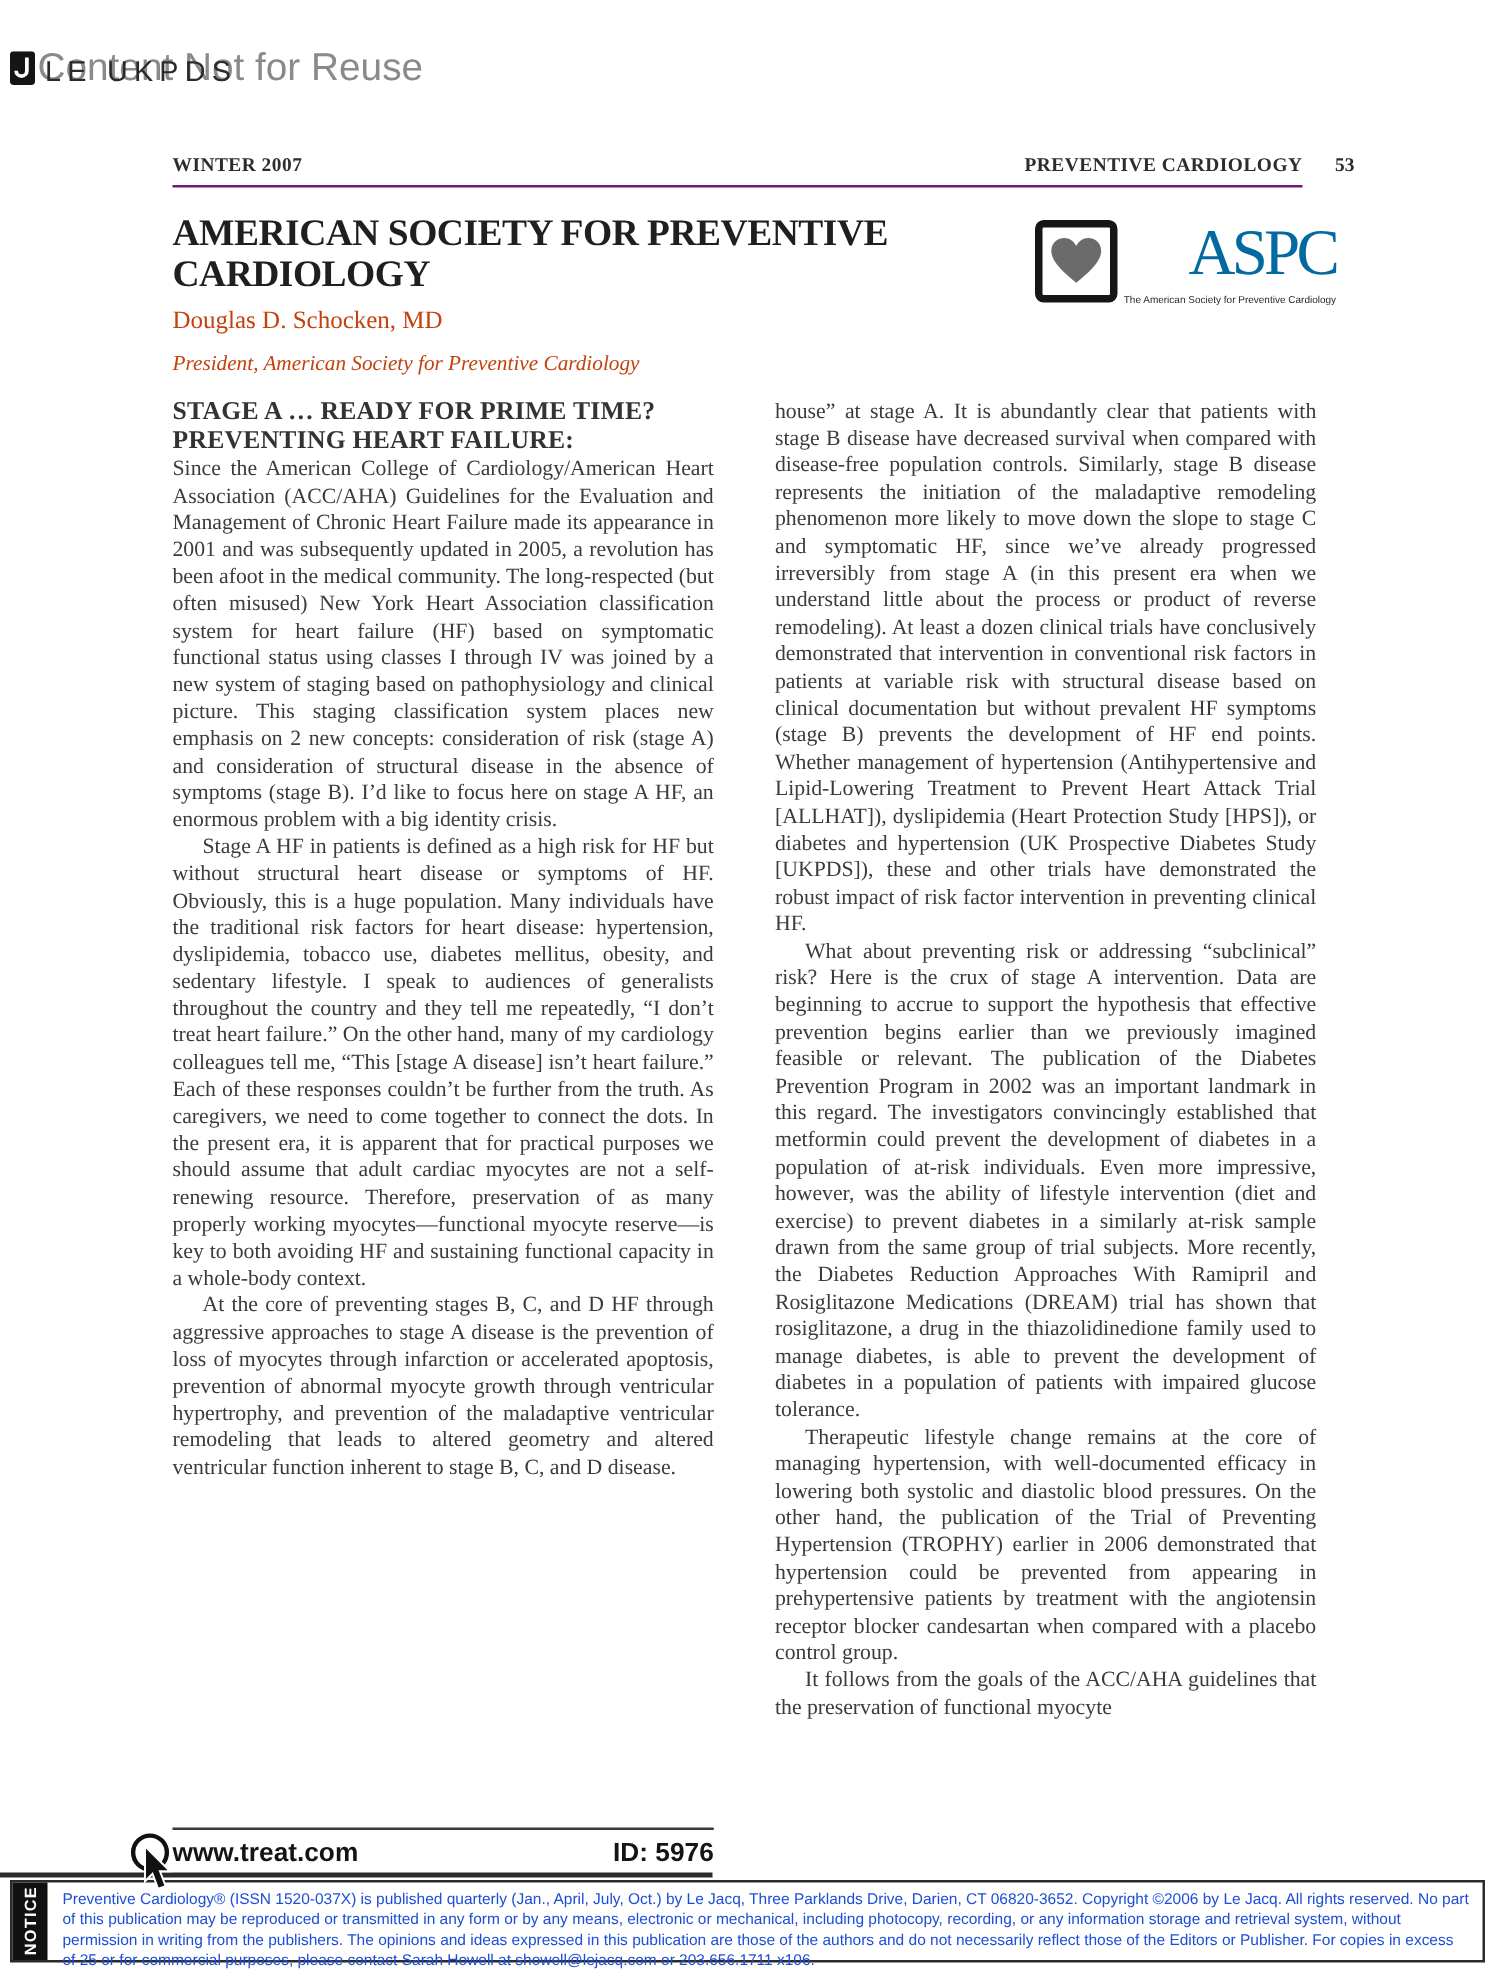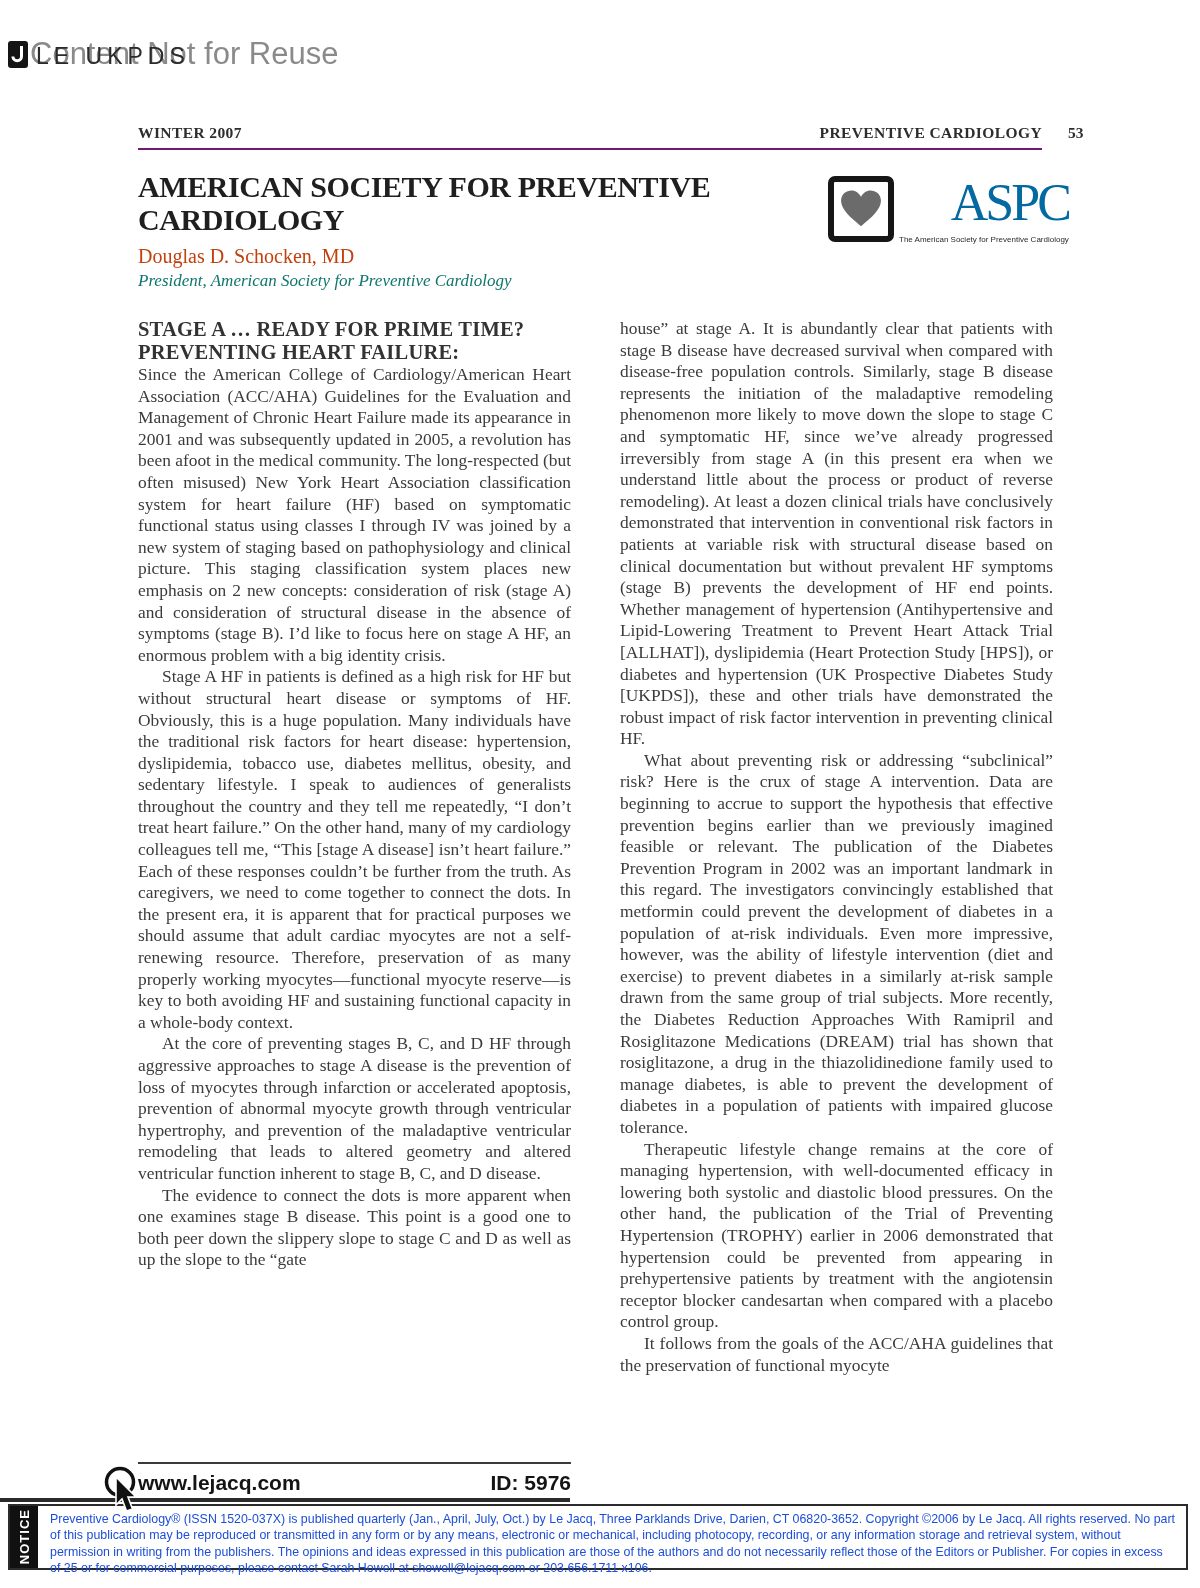--- a/index.html
+++ b/index.html
@@ -17,21 +17,21 @@
   
   .running-header{position:absolute;left:138px;top:124px;width:904px;display:flex;
         justify-content:space-between;align-items:flex-end;border-bottom:2px solid #701a75;
         padding-bottom:6px;font-weight:bold;font-size:15.5px;letter-spacing:.4px;color:#2d2d2d;}
   .page-number{position:absolute;left:1068px;top:124px;font-size:15.5px;font-weight:bold;color:#2d2d2d;}
 
   
   .masthead{position:absolute;left:138px;top:170px;width:690px;}
   .article-title{font-size:30px;font-weight:bold;color:#1f1f1f;letter-spacing:-.4px;line-height:1.1;}
   .author{font-size:20px;color:#c2410c;margin-top:9px;}
-  .author-title{font-size:17px;font-style:italic;color:#0f766e;margin-top:3px;}
+  .author-title{font-size:17px;font-style:italic;color:#c2410c;margin-top:13px;}
 
   .aspc-logo{position:absolute;left:828px;top:172px;display:flex;align-items:flex-start;}
   .heart-box{width:54px;height:54px;border:6px solid #161616;border-radius:7px;
         display:flex;align-items:center;justify-content:center;background:#fff;margin-top:4px;}
   .aspc-right{margin-left:5px;display:flex;flex-direction:column;align-items:flex-end;}
   .aspc-acronym{font-size:52px;line-height:62px;color:#0369a1;letter-spacing:-3px;
         font-family:"Liberation Serif",serif;}
   .aspc-tagline{font-size:8px;color:#2a2a2a;font-family:"Liberation Sans",sans-serif;
         margin-top:1px;white-space:nowrap;}
 
@@ -99,38 +99,37 @@
       <span class="aspc-tagline">The American Society for Preventive Cardiology</span>
     </div>
   </div>
 
   <div class="col col-left">
     <div class="article-heading">STAGE A … READY FOR PRIME TIME?</div>
     <div class="article-heading">PREVENTING HEART FAILURE:</div>
     <p>Since the American College of Cardiology/American Heart Association (ACC/AHA) Guidelines for the Evaluation and Management of Chronic Heart Failure made its appearance in 2001 and was subsequently updated in 2005, a revolution has been afoot in the medical community. The long-respected (but often misused) New York Heart Association classification system for heart failure (HF) based on symptomatic functional status using classes I through IV was joined by a new system of staging based on pathophysiology and clinical picture. This staging classification system places new emphasis on 2 new concepts: consideration of risk (stage A) and consideration of structural disease in the absence of symptoms (stage B). I’d like to focus here on stage A HF, an enormous problem with a big identity crisis.</p>
     <p class="indent">Stage A HF in patients is defined as a high risk for HF but without structural heart disease or symptoms of HF. Obviously, this is a huge population. Many individuals have the traditional risk factors for heart disease: hypertension, dyslipidemia, tobacco use, diabetes mellitus, obesity, and sedentary lifestyle. I speak to audiences of generalists throughout the country and they tell me repeatedly, “I don’t treat heart failure.” On the other hand, many of my cardiology colleagues tell me, “This [stage A disease] isn’t heart failure.” Each of these responses couldn’t be further from the truth. As caregivers, we need to come together to connect the dots. In the present era, it is apparent that for practical purposes we should assume that adult cardiac myocytes are not a self-renewing resource. Therefore, preservation of as many properly working myocytes—functional myocyte reserve—is key to both avoiding HF and sustaining functional capacity in a whole-body context.</p>
     <p class="indent">At the core of preventing stages B, C, and D HF through aggressive approaches to stage A disease is the prevention of loss of myocytes through infarction or accelerated apoptosis, prevention of abnormal myocyte growth through ventricular hypertrophy, and prevention of the maladaptive ventricular remodeling that leads to altered geometry and altered ventricular function inherent to stage B, C, and D disease.</p>
-    <p class="indent">The evidence to connect the dots is more apparent when one examines stage B disease. This point is a good one to both peer down the slippery slope to stage C and D as well as up the slope to the “gate</p>
   </div>
 
   <div class="col col-right">
     <p>house” at stage A. It is abundantly clear that patients with stage B disease have decreased survival when compared with disease-free population controls. Similarly, stage B disease represents the initiation of the maladaptive remodeling phenomenon more likely to move down the slope to stage C and symptomatic HF, since we’ve already progressed irreversibly from stage A (in this present era when we understand little about the process or product of reverse remodeling). At least a dozen clinical trials have conclusively demonstrated that intervention in conventional risk factors in patients at variable risk with structural disease based on clinical documentation but without prevalent HF symptoms (stage B) prevents the development of HF end points. Whether management of hypertension (Antihypertensive and Lipid-Lowering Treatment to Prevent Heart Attack Trial [ALLHAT]), dyslipidemia (Heart Protection Study [HPS]), or diabetes and hypertension (UK Prospective Diabetes Study [UKPDS]), these and other trials have demonstrated the robust impact of risk factor intervention in preventing clinical HF.</p>
     <p class="indent">What about preventing risk or addressing “subclinical” risk? Here is the crux of stage A intervention. Data are beginning to accrue to support the hypothesis that effective prevention begins earlier than we previously imagined feasible or relevant. The publication of the Diabetes Prevention Program in 2002 was an important landmark in this regard. The investigators convincingly established that metformin could prevent the development of diabetes in a population of at-risk individuals. Even more impressive, however, was the ability of lifestyle intervention (diet and exercise) to prevent diabetes in a similarly at-risk sample drawn from the same group of trial subjects. More recently, the Diabetes Reduction Approaches With Ramipril and Rosiglitazone Medications (DREAM) trial has shown that rosiglitazone, a drug in the thiazolidinedione family used to manage diabetes, is able to prevent the development of diabetes in a population of patients with impaired glucose tolerance.</p>
     <p class="indent">Therapeutic lifestyle change remains at the core of managing hypertension, with well-documented efficacy in lowering both systolic and diastolic blood pressures. On the other hand, the publication of the Trial of Preventing Hypertension (TROPHY) earlier in 2006 demonstrated that hypertension could be prevented from appearing in prehypertensive patients by treatment with the angiotensin receptor blocker candesartan when compared with a placebo control group.</p>
     <p class="indent">It follows from the goals of the ACC/AHA guidelines that the preservation of functional myocyte</p>
   </div>
 
   <span class="cursor-link-icon">
     <svg width="42" height="50" viewBox="0 0 42 50">
       <circle cx="18" cy="18" r="13.5" fill="none" stroke="#111" stroke-width="3.5"></circle>
       <path d="M14 13 L14 41 L20 35 L24.5 47 L30.5 45 L26 33 L34 33 Z" fill="#111" stroke="#fff" stroke-width="1.6"></path>
     </svg>
   </span>
   <div class="footer-bar">
-    <span>www.lejacq.com</span>
+    <span>www.treat.com</span>
     <span>ID: 5976</span>
   </div>
   <div class="thick-rule"></div>
 
   <div class="notice-box">
     <div class="notice-tab">
       <span>NOTICE</span>
     </div>
     <div class="notice-text">Preventive Cardiology® (ISSN 1520-037X) is published quarterly (Jan., April, July, Oct.) by Le Jacq, Three Parklands Drive, Darien, CT 06820-3652. Copyright ©2006 by Le Jacq.  All rights reserved. No part of this publication may be reproduced or transmitted in any form or by any means, electronic or mechanical, including photocopy, recording, or any information storage and retrieval system, without permission in writing from the publishers. The opinions and ideas expressed in this publication are those of the authors and do not necessarily reflect those of the Editors or Publisher. For copies in excess of 25 or for commercial purposes, please contact Sarah Howell at showell@lejacq.com or 203.656.1711 x106.</div>
   </div>

